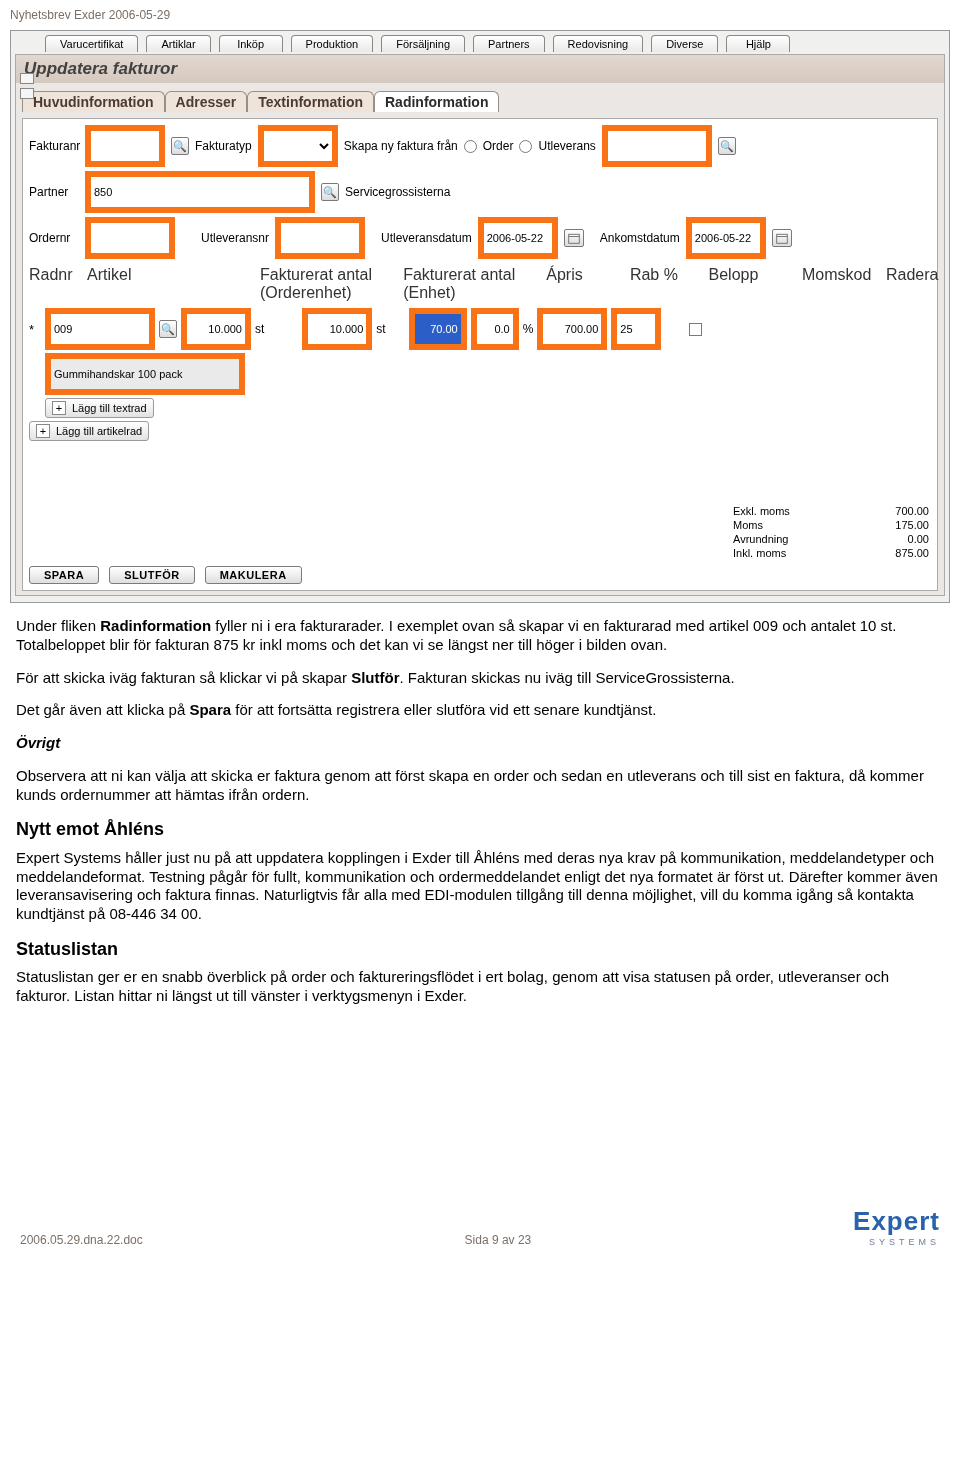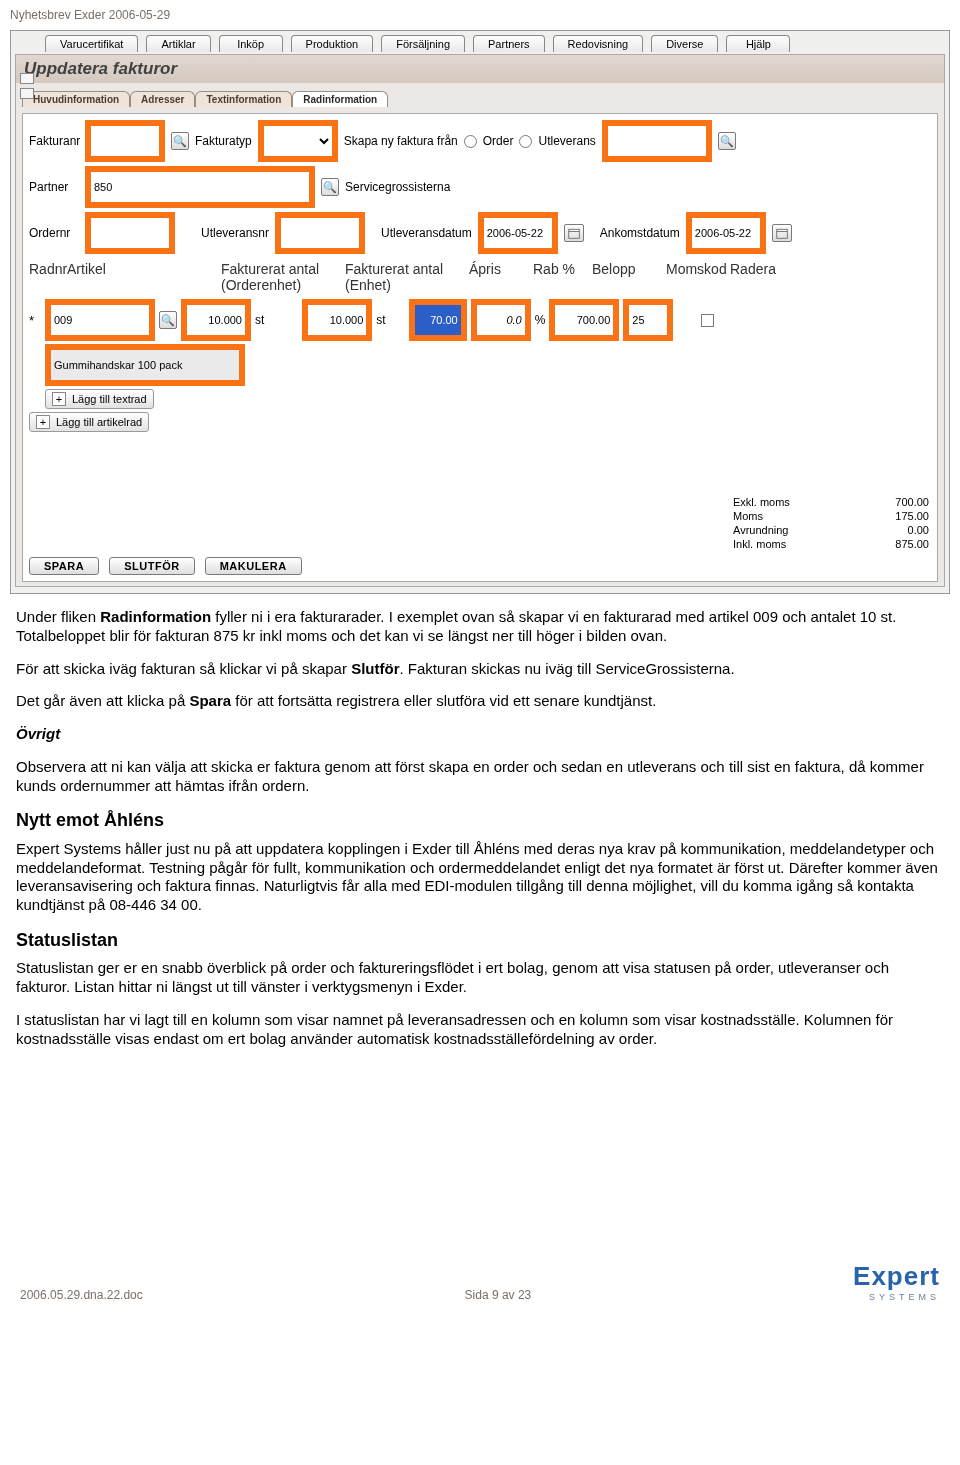--- a/index.html
+++ b/index.html
@@ -18,21 +18,21 @@
   .mini-icon { width:14px; height:11px; border:1px solid #888; background:#f6f6f6; }
   .app-inner { position:relative; border:1px solid #aaa; background:#ebe7e4; }
   .title-bar {
     background:linear-gradient(#e2d8d0,#d5c9bf); padding:4px 8px;
     font-family:"Trebuchet MS",sans-serif; font-style:italic; font-weight:bold; font-size:17px; color:#414141;
   }
   .panel-body { padding:4px 6px; }
   .sub-tabs { display:flex; gap:0; margin:4px 0 6px 0; }
   .sub-tab {
     border:1px solid #9a8d82; border-bottom:none; background:#efe4da;
-    border-radius:6px 6px 0 0; padding:2px 10px; font-size:10px; color:#4b3b31; font-weight:bold;
+    border-radius:6px 6px 0 0; padding:2px 10px; font-size:14px; color:#4b3b31; font-weight:bold;
   }
   .sub-tab.active { background:#fff; color:#2b2b2b; }
   .panel { background:#fff; border:1px solid #aaa; padding:6px; }
   .row { display:flex; align-items:center; gap:6px; margin-bottom:4px; flex-wrap:wrap; }
   .lbl { font-size:12px; }
   .w50 { width:50px;} .w70{width:70px;} .w80{width:80px;} .w90{width:90px;}
   .w110{width:110px;} .w58{width:58px;}
   input.txt, select.sel {
     border:6px solid #f97316; background:#fff; font-size:11px; height:18px; padding:15px 3px;
   }
@@ -46,21 +46,21 @@
     width:20px; height:18px; border:1px solid #7a7a7a; background:linear-gradient(#fff,#dcdcdc);
     display:inline-flex; align-items:center; justify-content:center; border-radius:2px;
   }
   .cal-btn svg{width:12px;height:12px;}
   .radio {
     width:13px; height:13px; border:1px solid #7a7a7a; border-radius:50%; background:#fff; display:inline-block;
   }
   .sect-head {
     background:#eee; border:1px solid #bbb; padding:2px 5px; font-weight:bold; font-size:11px; margin-top:6px;
   }
-  .cols { display:flex; gap:4px; padding:3px 0; font-size:14px; color:#333; }
+  .cols { display:flex; gap:24px; padding:3px 0; font-size:16px; color:#333; }
   .cols > div { }
   .line-row { display:flex; align-items:center; gap:4px; margin:3px 0; }
   .star { width:12px; font-size:13px; }
   .add-row {
     border:1px solid #9a9a9a; border-radius:3px; background:linear-gradient(#fff,#e2e2e2);
     display:inline-flex; align-items:center; gap:6px; padding:2px 6px; font-size:11px;
   }
   .plus-box { width:14px; height:14px; border:1px solid #888; display:inline-flex; align-items:center; justify-content:center; font-size:11px; background:#fff;}
   .chk { width:13px; height:13px; border:1px solid #7a7a7a; background:#fff; display:inline-block; }
   .totals { margin-left:auto; width:200px; font-size:11px; }
@@ -68,21 +68,21 @@
   .actions { display:flex; gap:10px; margin-top:6px; }
   .pill-btn {
     border:1px solid #7a7a7a; border-radius:3px; background:linear-gradient(#fff,#dedede);
     padding:2px 14px; font-size:11px; font-weight:bold; letter-spacing:0.5px;
   }
   .body-text { font-size:15px; line-height:1.25; margin:0 6px; }
   .body-text p { margin:0 0 14px 0; }
   .body-text h3 { font-size:18px; font-weight:bold; margin:14px 0 8px 0; }
   .body-text .ital { font-style:italic; font-weight:bold; }
   .footer { position:relative; margin-top:200px; padding:0 10px 10px 10px; display:flex; justify-content:space-between; align-items:flex-end; color:#7a6f67; font-size:12px; }
-  .logo { text-align:right;margin-top:13px; }
+  .logo { text-align:right; }
   .logo .big { font-family:"Trebuchet MS",sans-serif; font-size:26px; color:#2a62ab; font-weight:bold; letter-spacing:1px; }
   .logo .small { font-size:9px; letter-spacing:4px; color:#6b7f98; }
   select.sel { height:18px; }
 </style>
 </head>
 <body>
 
 <div class="page">
   <div class="hdr">Nyhetsbrev Exder 2006-05-29</div>
 
@@ -179,21 +179,21 @@
             <span class="star">*</span>
             <input class="txt" style="width: 110px;" value="009">
             <span class="search-btn">🔍</span>
             <input class="txt ra w70" value="10.000" style="">
             <span class="lbl">st</span>
             <span style="width:30px"></span>
             <input class="txt ra w70" value="10.000" style="">
             <span class="lbl">st</span>
             <span style="width:15px"></span>
             <input class="txt ra sel-hi w58" value="70.00" style="">
-            <input class="txt ra" style="width: 60px; font-style: italic;" value="0.0">
+            <input class="txt ra" style="width: 48px;" value="0.0">
             <span class="lbl">%</span>
             <input class="txt ra w70" value="700.00" style="">
             <input class="txt" style="width: 50px;" value="25">
             <span style="width:20px"></span>
             <span class="chk"></span>
           </div>
 
           <div class="line-row">
             <span class="star"></span>
             <input class="txt" style="width: 200px; background: rgb(234, 234, 234);" readonly="" value="Gummihandskar 100 pack">
@@ -248,21 +248,20 @@
   <div class="body-text">
     <p><span>Under fliken </span><b>Radinformation</b><span> fyller ni i era fakturarader. I exemplet ovan så skapar vi en fakturarad med artikel 009 och antalet 10 st. Totalbeloppet blir för fakturan 875 kr inkl moms och det kan vi se längst ner till höger i bilden ovan.</span></p>
     <p><span>För att skicka iväg fakturan så klickar vi på skapar </span><b>Slutför</b><span>. Fakturan skickas nu iväg till ServiceGrossisterna.</span></p>
     <p><span>Det går även att klicka på </span><b>Spara</b><span> för att fortsätta registrera eller slutföra vid ett senare kundtjänst.</span></p>
     <p class="ital">Övrigt</p>
     <p>Observera att ni kan välja att skicka er faktura genom att först skapa en order och sedan en utleverans och till sist en faktura, då kommer kunds ordernummer att hämtas ifrån ordern.</p>
     <h3>Nytt emot Åhléns</h3>
     <p>Expert Systems håller just nu på att uppdatera kopplingen i Exder till Åhléns med deras nya krav på kommunikation, meddelandetyper och meddelandeformat. Testning pågår för fullt, kommunikation och ordermeddelandet enligt det nya formatet är först ut. Därefter kommer även leveransavisering och faktura finnas. Naturligtvis får alla med EDI-modulen tillgång till denna möjlighet, vill du komma igång så kontakta kundtjänst på 08-446 34 00.</p>
     <h3>Statuslistan</h3>
     <p>Statuslistan ger er en snabb överblick på order och faktureringsflödet i ert bolag, genom att visa statusen på order, utleveranser och fakturor. Listan hittar ni längst ut till vänster i verktygsmenyn i Exder.</p>
-    <p>I statuslistan har vi lagt till en kolumn som visar namnet på leveransadressen och en kolumn som visar kostnadsställe. Kolumnen för kostnadsställe visas endast om ert bolag använder automatisk kostnadsställefördelning av order.</p>
   </div>
 
   <div class="footer">
     <span>2006.05.29.dna.22.doc</span>
     <span>Sida 9 av 23</span>
     <span class="logo">
       <div class="big">Expert</div>
       <div class="small">SYSTEMS</div>
     </span>
   </div>

